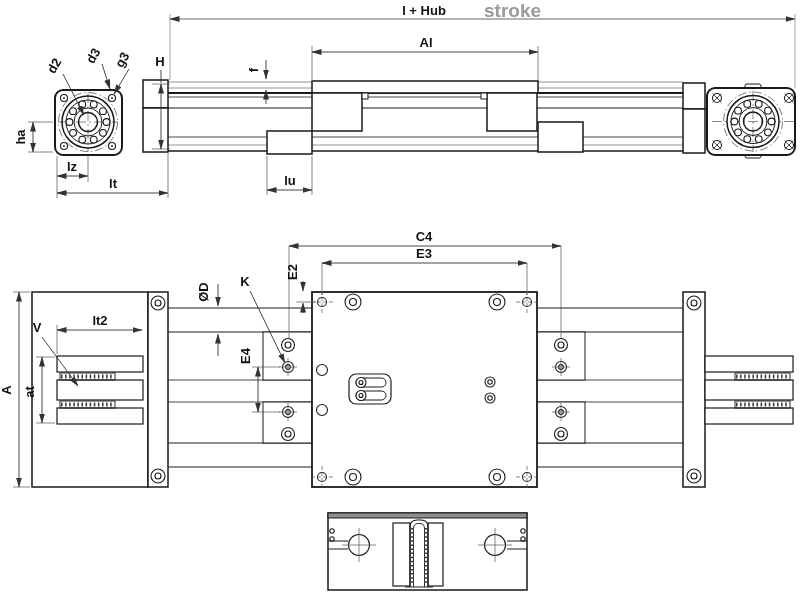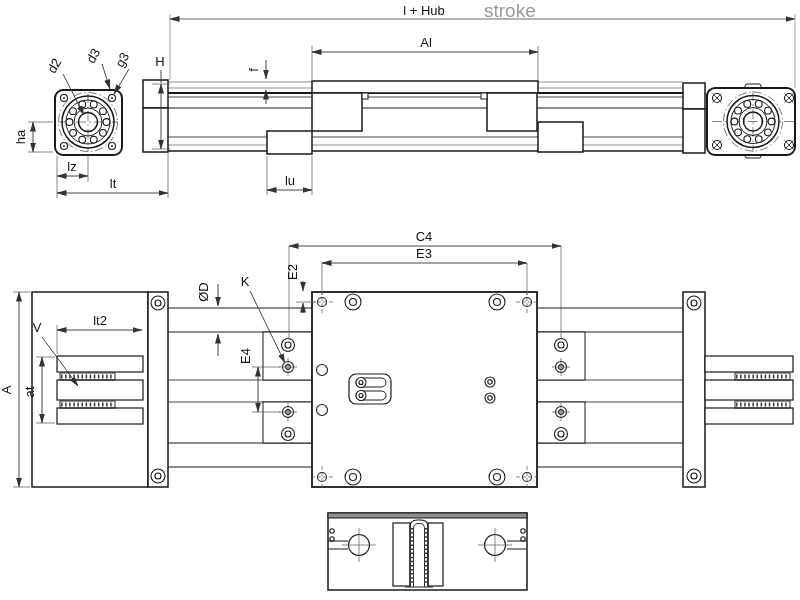--- a/index.html
+++ b/index.html
@@ -1,16 +1,16 @@
 <!DOCTYPE html>
 <html><head>
 <meta charset="utf-8">
 <style>
   html,body{margin:0;padding:0;background:#fff;}
-  .stage{position:relative;width:800px;height:600px;background:#fff;overflow:hidden;}
+  .stage{position:relative;width:800px;height:600px;background:#fff;overflow:hidden;font-weight:bold;}
   svg text{font-family:"Liberation Sans","DejaVu Sans",sans-serif;font-size:13px;fill:#111;}
   svg .t-gray{fill:#9a9a9a;font-size:19px;}
   .dim{stroke:#333;stroke-width:0.9;fill:none;}
   .ext{stroke:#555;stroke-width:0.7;fill:none;}
   .gdim{stroke:#9a9a9a;stroke-width:1.6;fill:none;}
   .gext{stroke:#9a9a9a;stroke-width:0.9;fill:none;}
   .part{stroke:#1a1a1a;fill:#fff;}
   .ln{stroke:#1a1a1a;fill:none;}
   .ln2{stroke:#777;fill:none;stroke-width:0.8;}
   .cl{stroke:#555;stroke-width:0.7;stroke-dasharray:10 3 2 3;fill:none;}

